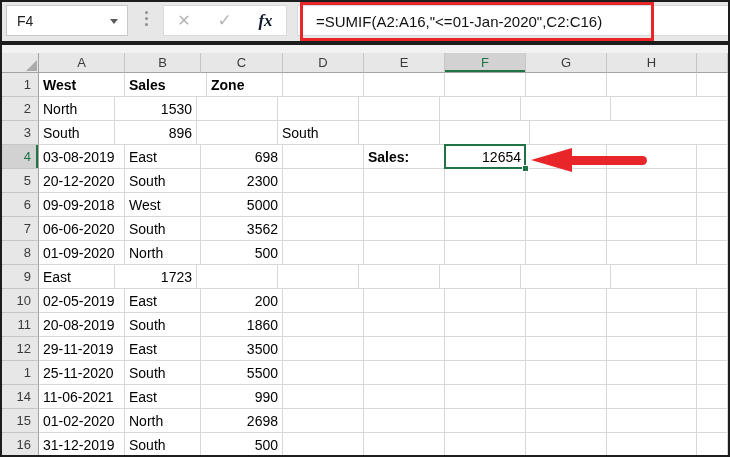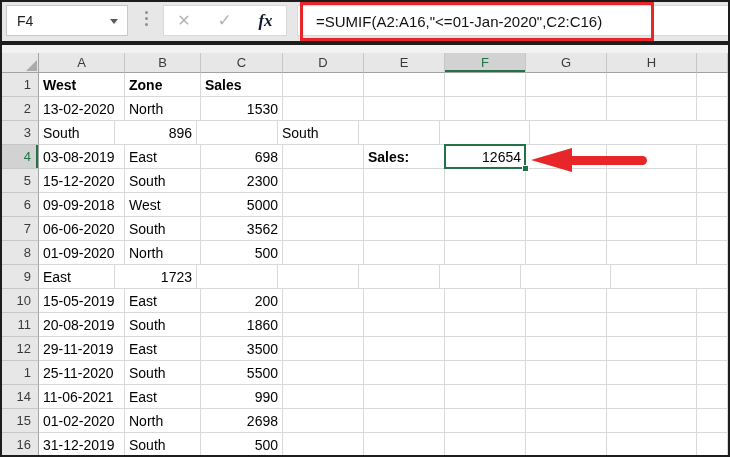--- a/index.html
+++ b/index.html
@@ -128,33 +128,32 @@
       <div class="ch w-e">E</div>
       <div class="ch w-f sel-col">F</div>
       <div class="ch w-g">G</div>
       <div class="ch w-h">H</div>
       <div class="ch w-x"></div>
     </div>
 
     <div class="row">
       <div class="rh w-rh">1</div>
       <div class="c w-a bold">West</div>
+      <div class="c w-c bold">Sales</div>
       <div class="c w-b bold">Zone</div>
-      <div class="c w-c bold">Sales</div>
       <div class="c w-d"></div>
       <div class="c w-e"></div>
       <div class="c w-f"></div>
       <div class="c w-g"></div>
       <div class="c w-h"></div>
       <div class="c w-x"></div>
     </div>
 
     <div class="row">
       <div class="rh w-rh">2</div>
-      <div class="c w-a">13-02-2020</div>
       <div class="c w-b">North</div>
       <div class="c w-c num">1530</div>
       <div class="c w-d"></div>
       <div class="c w-e"></div>
       <div class="c w-f"></div>
       <div class="c w-g"></div>
       <div class="c w-h"></div>
       <div class="c w-x"></div>
     </div>
 
@@ -181,21 +180,21 @@
         <span class="selbox"></span>
         <span class="fillhandle"></span>
       </div>
       <div class="c w-g"></div>
       <div class="c w-h"></div>
       <div class="c w-x"></div>
     </div>
 
     <div class="row">
       <div class="rh w-rh">5</div>
-      <div class="c w-a">15-12-2020</div>
+      <div class="c w-a">20-12-2020</div>
       <div class="c w-b">South</div>
       <div class="c w-c num">2300</div>
       <div class="c w-d"></div>
       <div class="c w-e"></div>
       <div class="c w-f"></div>
       <div class="c w-g"></div>
       <div class="c w-h"></div>
       <div class="c w-x"></div>
     </div>
 
@@ -245,21 +244,21 @@
       <div class="c w-d"></div>
       <div class="c w-e"></div>
       <div class="c w-f"></div>
       <div class="c w-g"></div>
       <div class="c w-h"></div>
       <div class="c w-x"></div>
     </div>
 
     <div class="row">
       <div class="rh w-rh">10</div>
-      <div class="c w-a">15-05-2019</div>
+      <div class="c w-a">02-05-2019</div>
       <div class="c w-b">East</div>
       <div class="c w-c num">200</div>
       <div class="c w-d"></div>
       <div class="c w-e"></div>
       <div class="c w-f"></div>
       <div class="c w-g"></div>
       <div class="c w-h"></div>
       <div class="c w-x"></div>
     </div>
 

